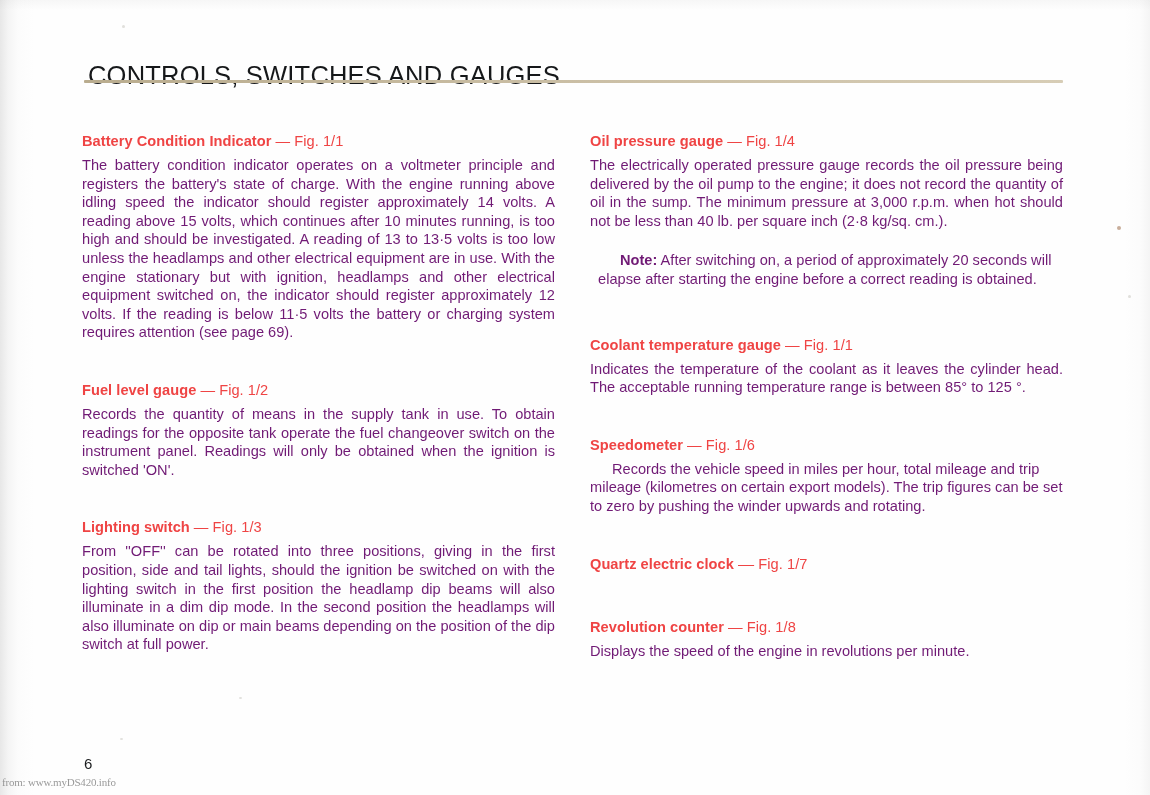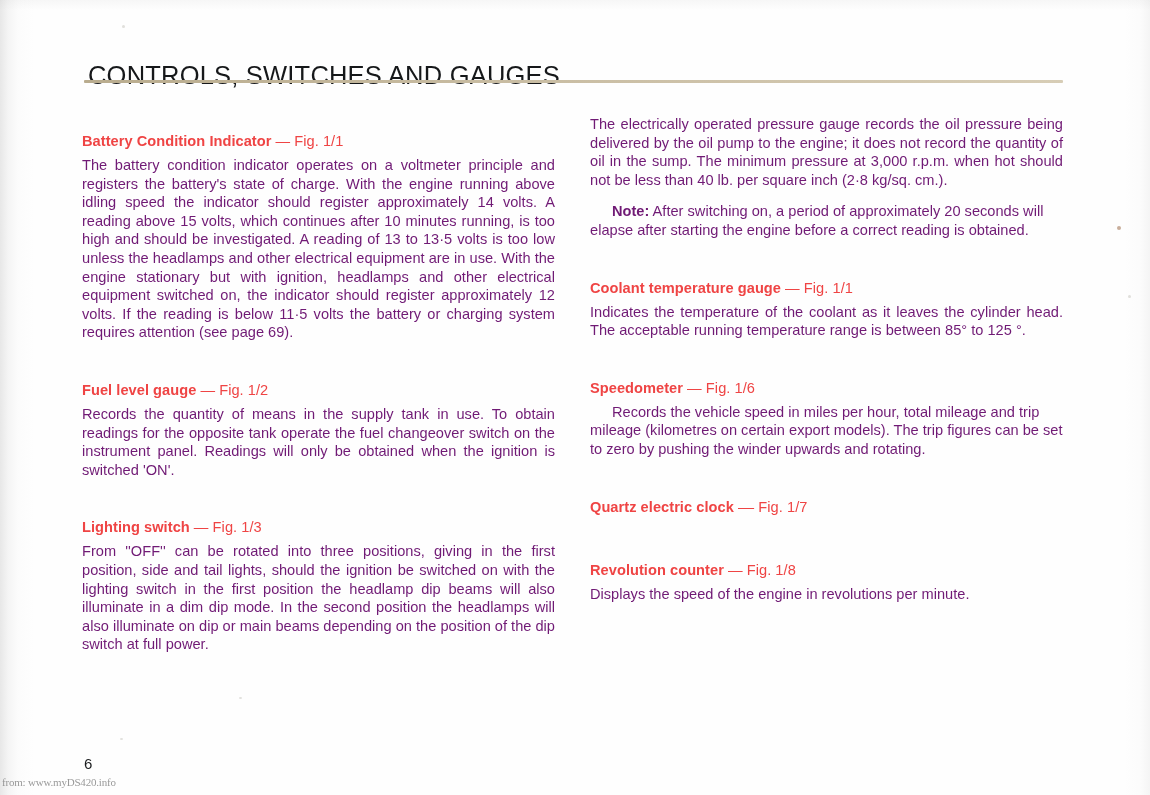--- a/index.html
+++ b/index.html
@@ -103,21 +103,21 @@
     margin: 0;
     font-size: 14.6px;
     line-height: 18.6px;
     color: #701a75;
     text-align: justify;
     text-justify: inter-word;
     letter-spacing: 0.01px;
   }
   p.body.nojustify { text-align: left; }
   p.body.indent { text-indent: 22px; }
-  p.note { margin: 0; }
+  p.note { margin: 8px; }
   p.note .note-label { font-weight: bold; }
 
   .gap-heading { height: 22px; }
   .gap-note    { height: 13px; }
 
   
   .page-number {
     position: absolute;
     left: 84px;
     top: 755px;
@@ -175,20 +175,21 @@
     <div class="block">
       <h2 class="heading"><span>Lighting switch</span><span class="fig"> — Fig. 1/3</span></h2>
       <p class="body">From ''OFF'' can be rotated into three positions, giving in the first position, side and tail lights, should the ignition be switched on with the lighting switch in the first position the headlamp dip beams will also illuminate in a dim dip mode. In the second position the headlamps will also illuminate on dip or main beams depending on the position of the dip switch at full power.</p>
     </div>
 
   </div>
 
   <div class="col col-right">
 
     <div class="block">
+      <h2 class="heading"><span>Oil pressure gauge</span><span class="fig"> — Fig. 1/4</span></h2>
       <p class="body">The electrically operated pressure gauge records the oil pressure being delivered by the oil pump to the engine; it does not record the quantity of oil in the sump. The minimum pressure at 3,000 r.p.m. when hot should not be less than 40 lb. per square inch (2·8 kg/sq. cm.).</p>
       <div class="gap-note"></div>
       <p class="body note nojustify indent"><span class="note-label">Note:</span><span> After switching on, a period of approximately 20 seconds will elapse after starting the engine before a correct reading is obtained.</span></p>
     </div>
 
     <div class="gap-heading"></div>
 
     <div class="block">
       <h2 class="heading"><span>Coolant temperature gauge</span><span class="fig"> — Fig. 1/1</span></h2>
       <p class="body">Indicates the temperature of the coolant as it leaves the cylinder head. The acceptable running temperature range is between 85° to 125 °.</p>

